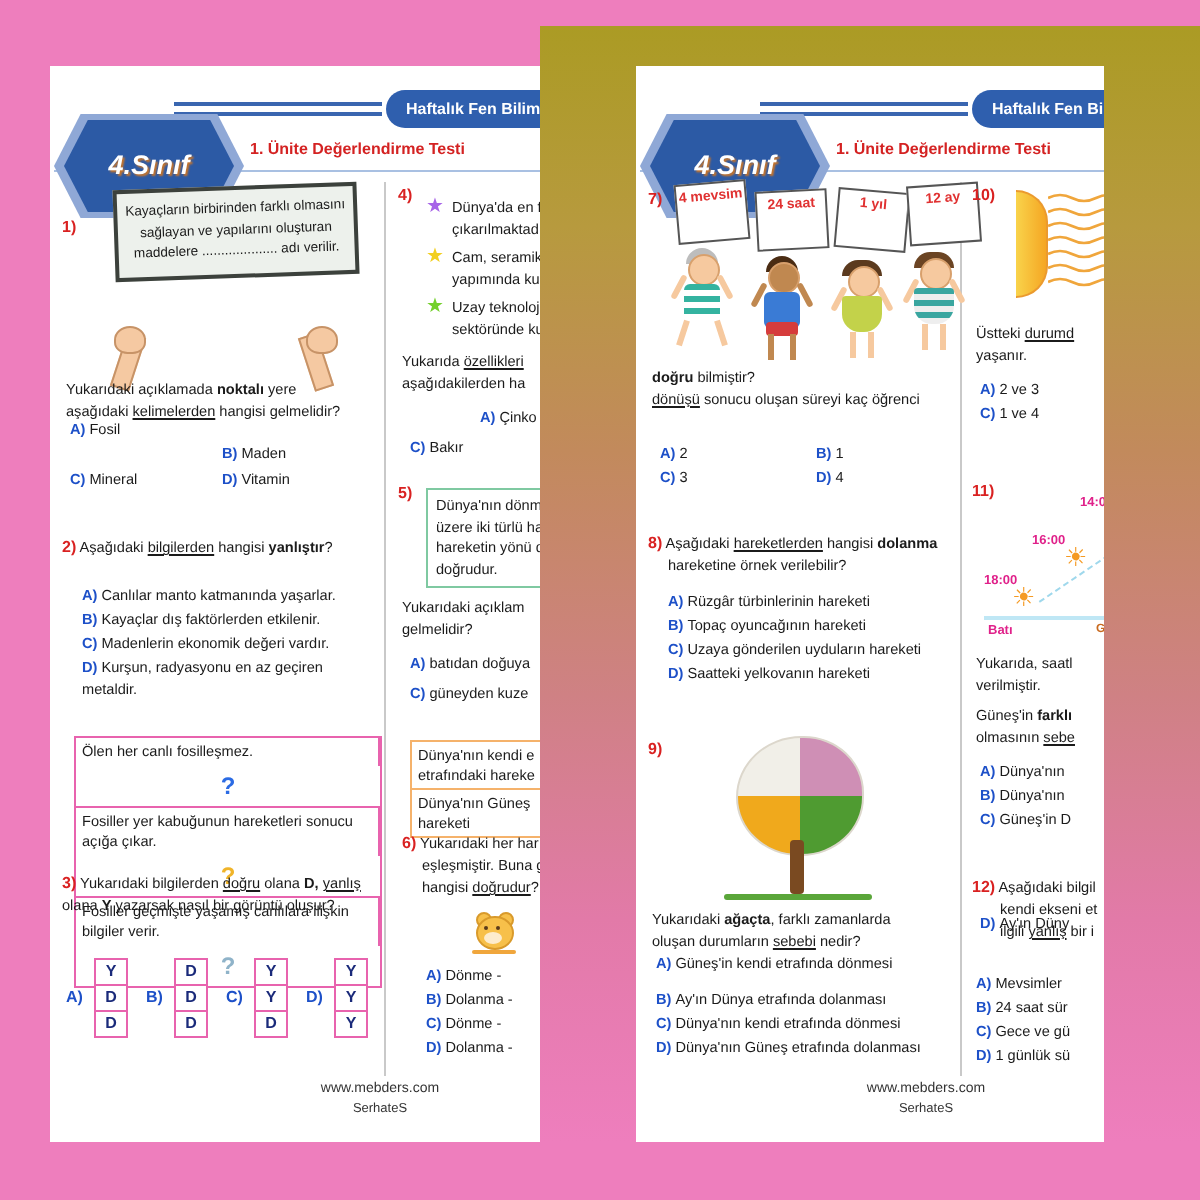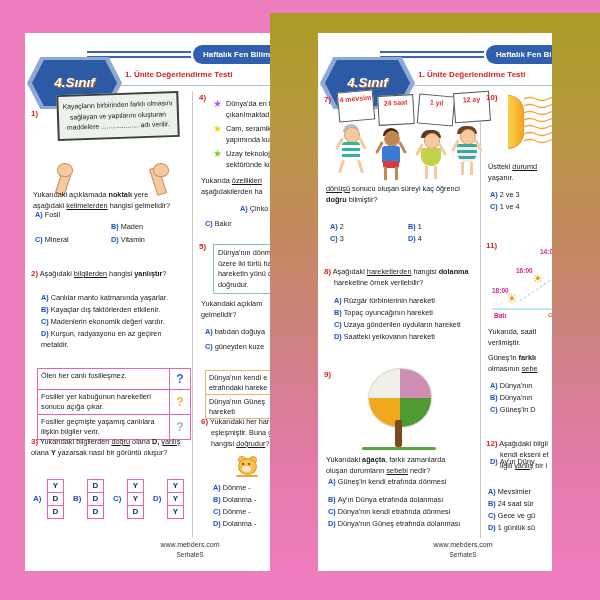--- a/index.html
+++ b/index.html
@@ -36,21 +36,21 @@
   .L{color:#1d50c8;font-weight:bold;margin-right:2px;}
   .opt{font-size:7.3px;line-height:11px;white-space:nowrap;}
   .optwrap{font-size:7.3px;line-height:11px;}
   
   .sign{position:absolute;left:26px;top:0;width:112px;background:#edf1ec;border:2px solid #3c413c;
         padding:5px 3px;font-size:6.8px;line-height:1.55;text-align:center;transform:rotate(-2deg);}
   .fist{position:absolute;width:14px;height:12px;background:#f5c9a2;border:1px solid #c79367;border-radius:50% 50% 42% 42%;}
   .arm{position:absolute;width:8px;height:26px;background:#f5c9a2;border:1px solid #c79367;}
   
   .ptable{position:absolute;border:1px solid #e863ae;width:152px;}
-  .prow{display:flex;border-top:1px solid #e863ae;}
+  .prow{display:flex;border-top:1px solid #e863ae;flex-direction:column;}
   .prow:first-child{border-top:none;}
   .pcell{flex:1;padding:2px 3px;font-size:7.3px;line-height:10px;border-right:1px solid #e863ae;}
   .pmark{width:20px;text-align:center;font-size:12px;font-weight:bold;line-height:20px;align-self:center;}
   .qm1{color:#2b6be4;} .qm2{color:#f0b429;} .qm3{color:#8fb3c9;}
   .otable{position:absolute;border:1px solid #f5b26b;width:124px;}
   .orow{border-top:1px solid #f5b26b;padding:2px 3px;font-size:7.3px;line-height:9.5px;}
   .orow:first-child{border-top:none;}
   .gbox{position:absolute;border:1.5px solid #7fc9a1;padding:3px 4px;width:112px;font-size:7.3px;line-height:10.5px;}
   
   .stk{position:absolute;width:17px;}
@@ -309,22 +309,22 @@
         <div class="khair" style="background:#6b4423;width:20px;left:7px;"></div>
           <div class="khead"></div>
         <div class="karm" style="left:4px;top:18px;transform:rotate(28deg);"></div>
         <div class="karm" style="left:27px;top:18px;transform:rotate(-28deg);"></div>
         <div class="kbody" style="background:repeating-linear-gradient(180deg,#3aa6a0 0 3px,#eee 3px 6px);border-radius:2px 2px 9px 9px;width:20px;left:7px;"></div>
         <div class="kleg" style="left:11px;"></div>
         <div class="kleg" style="left:20px;"></div>
       </div>
 
       <div class="t abs" style="left:2px;top:92px;width:152px;">
+        <div><b>doğru</b><span> bilmiştir?</span></div>
         <div><span class="u">dönüşü</span><span> sonucu oluşan süreyi kaç öğrenci</span></div>
-        <div><b>doğru</b><span> bilmiştir?</span></div>
       </div>
       <div class="opt abs" style="left:6px;top:130px;"><span class="L">A)</span><span>2</span></div>
       <div class="opt abs" style="left:84px;top:130px;"><span class="L">B)</span><span>1</span></div>
       <div class="opt abs" style="left:6px;top:142px;"><span class="L">C)</span><span>3</span></div>
       <div class="opt abs" style="left:84px;top:142px;"><span class="L">D)</span><span>4</span></div>
     </div>
 
     <div class="abs" style="left:6px;top:233px;width:152px;">
       <div class="t">
         <div><span class="qnum">8)</span> <span>Aşağıdaki </span><span class="u">hareketlerden</span><span> hangisi </span><b>dolanma</b></div>

